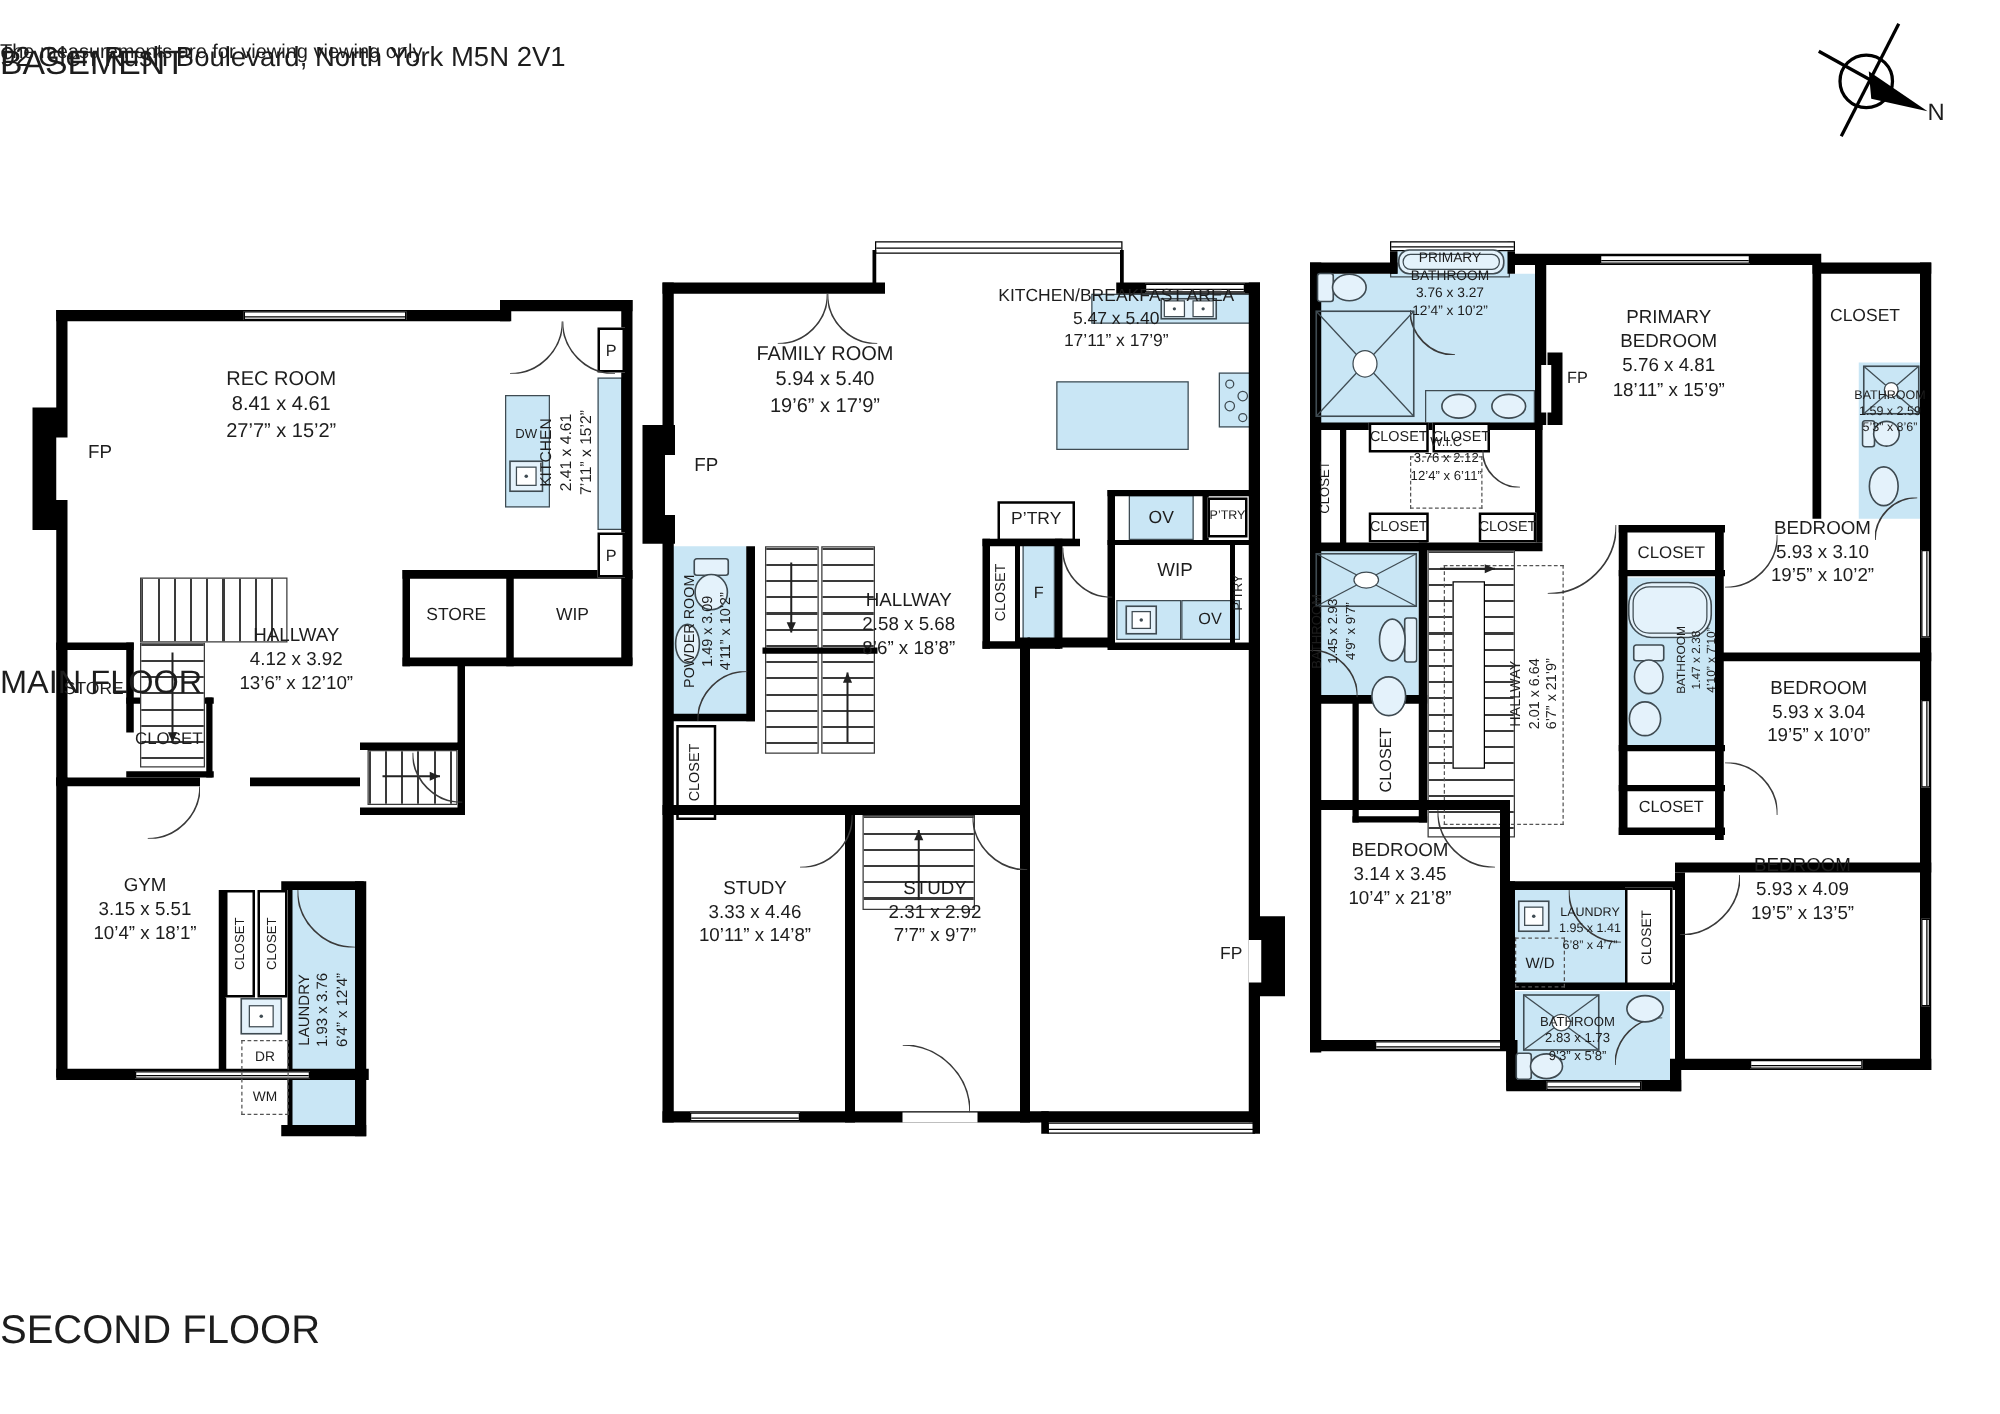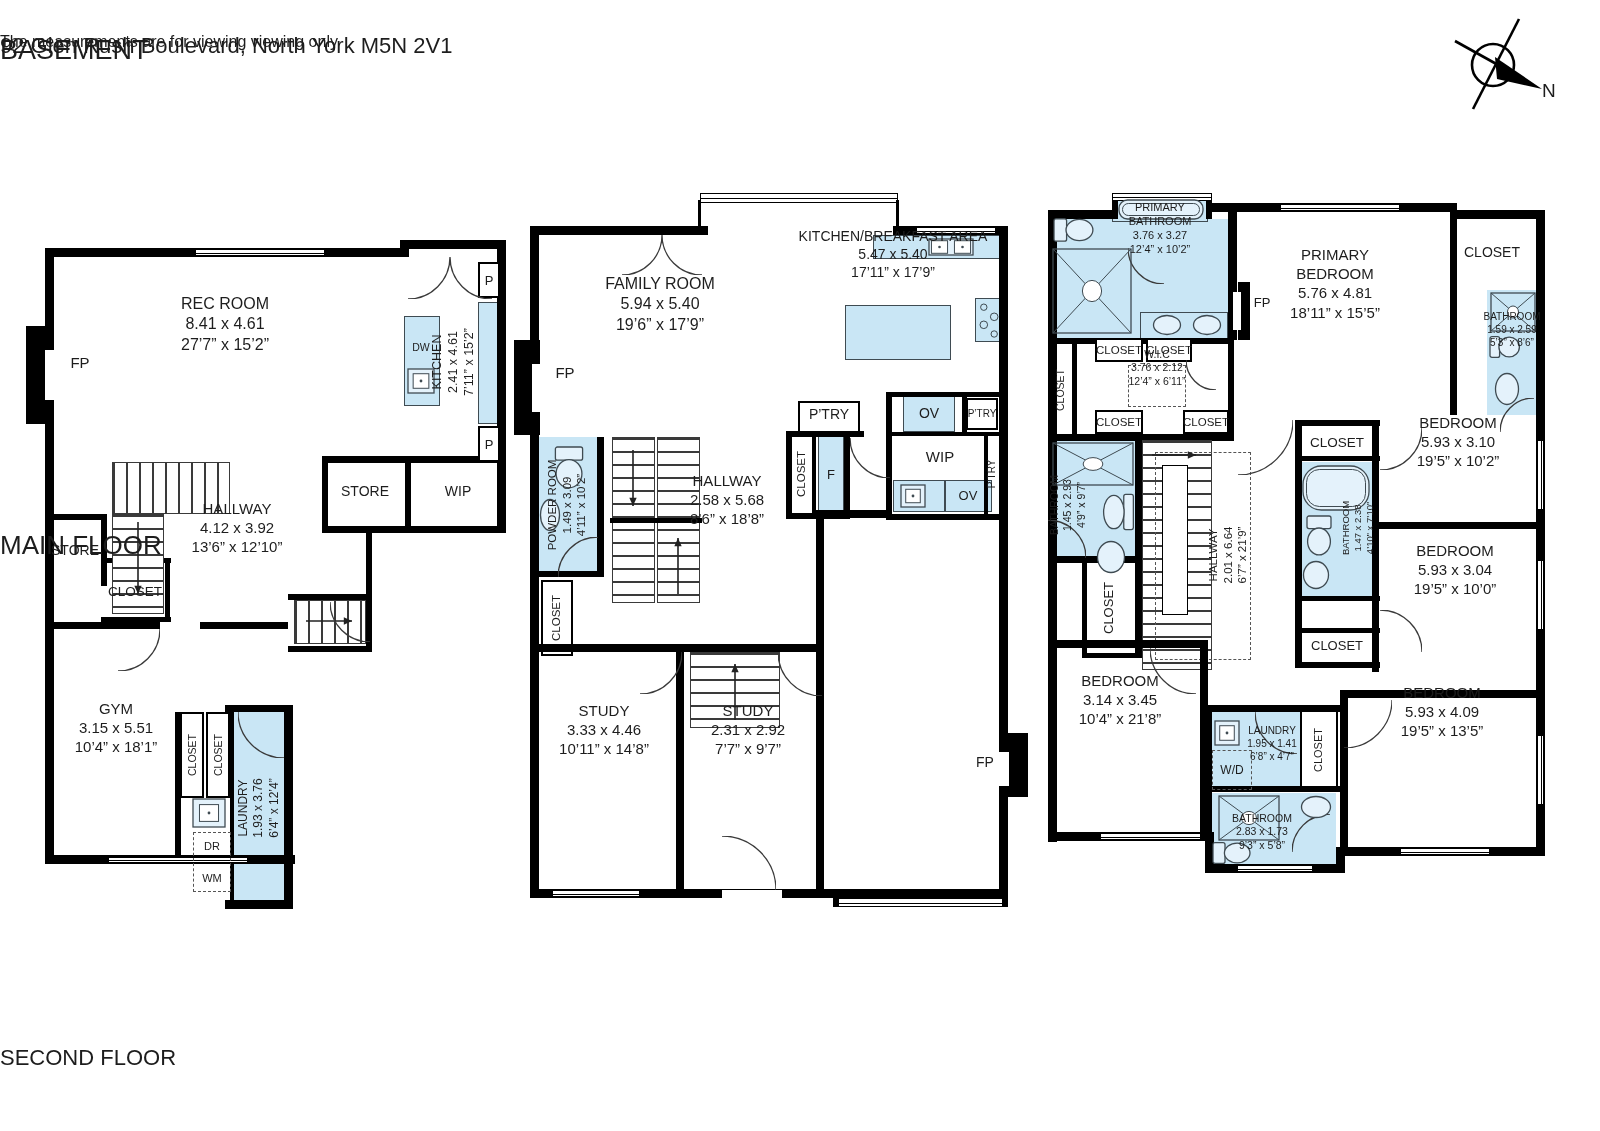--- a/index.html
+++ b/index.html
@@ -607,21 +607,21 @@
     </div>
     <div class="lbl abs" style="left: 1160px; top: 228px; font-size: 11px; line-height: 14.08px; white-space: normal; width: 96px; transform: translate(-50%, -50%);">
       <span>PRIMARY BATHROOM</span>
       <span>3.76 x 3.27</span>
       <span>12’4” x 10’2”</span>
     </div>
     <div class="lbl abs" style="left: 1262px; top: 302px; font-size: 13px; white-space: nowrap; transform: translate(-50%, -50%);">FP</div>
     <div class="lbl abs" style="left: 1335px; top: 283px; font-size: 15px; line-height: 19.2px; white-space: normal; width: 140px; transform: translate(-50%, -50%);">
       <span>PRIMARY BEDROOM</span>
       <span>5.76 x 4.81</span>
-      <span>18’11” x 15’5”</span>
+      <span>18’11” x 15’9”</span>
     </div>
     <div class="lbl abs" style="left: 1492px; top: 252px; font-size: 14px; white-space: nowrap; transform: translate(-50%, -50%);">CLOSET</div>
     <div class="lbl abs" style="left: 1512px; top: 330px; font-size: 10px; line-height: 12.8px; white-space: normal; width: 84px; transform: translate(-50%, -50%);">
       <span>BATHROOM</span>
       <span>1.59 x 2.59</span>
       <span>5’3” x 8’6”</span>
     </div>
     <div class="lbl abs" style="left: 1119px; top: 350px; font-size: 11.5px; white-space: nowrap; transform: translate(-50%, -50%);">CLOSET</div>
     <div class="lbl abs" style="left: 1169px; top: 350px; font-size: 11.5px; white-space: nowrap; transform: translate(-50%, -50%);">CLOSET</div>
     <div class="lbl abs" style="left: 1060px; top: 390px; font-size: 10.5px; white-space: nowrap; transform: translate(-50%, -50%) rotate(-90deg);">CLOSET</div>
@@ -675,21 +675,21 @@
     <div class="lbl abs" style="left: 1262px; top: 832px; font-size: 10.5px; line-height: 13.44px; white-space: nowrap; transform: translate(-50%, -50%);">
       <span>BATHROOM</span>
       <span>2.83 x 1.73</span>
       <span>9’3” x 5’8”</span>
     </div>
     <div class="lbl abs" style="left: 1442px; top: 712px; font-size: 15px; line-height: 19.2px; white-space: nowrap; transform: translate(-50%, -50%);">
       <span>BEDROOM</span>
       <span>5.93 x 4.09</span>
       <span>19’5” x 13’5”</span>
     </div>
-    <div class="ttl abs" style="top: 1045px; font-size: 22px;">SECOND FLOOR</div>
+    <div class="ttl abs" style="top: 1045px; font-size: 32px;">SECOND FLOOR</div>
     <div class="ttl abs" style="top: 33px; font-size: 22px;">92 Glen Rush Boulevard, North York M5N 2V1</div>
     <div class="ttl abs" style="top: 33px; font-size: 16px;">The measurements are for viewing viewing only</div>
     <div class="abs" style="left: 1445px; top: 15px; width: 110px; height: 100px;">
       <svg width="110" height="100" viewBox="0 0 110 100">
         <line x1="10" y1="26" x2="64" y2="56" stroke="#000" stroke-width="2.6"></line>
         <line x1="74" y1="4" x2="28" y2="94" stroke="#000" stroke-width="2.6"></line>
         <circle cx="48" cy="50" r="21" fill="none" stroke="#000" stroke-width="2.6"></circle>
         <polygon points="50,42 97,74 52,64" fill="#000"></polygon>
       </svg>
     </div>

